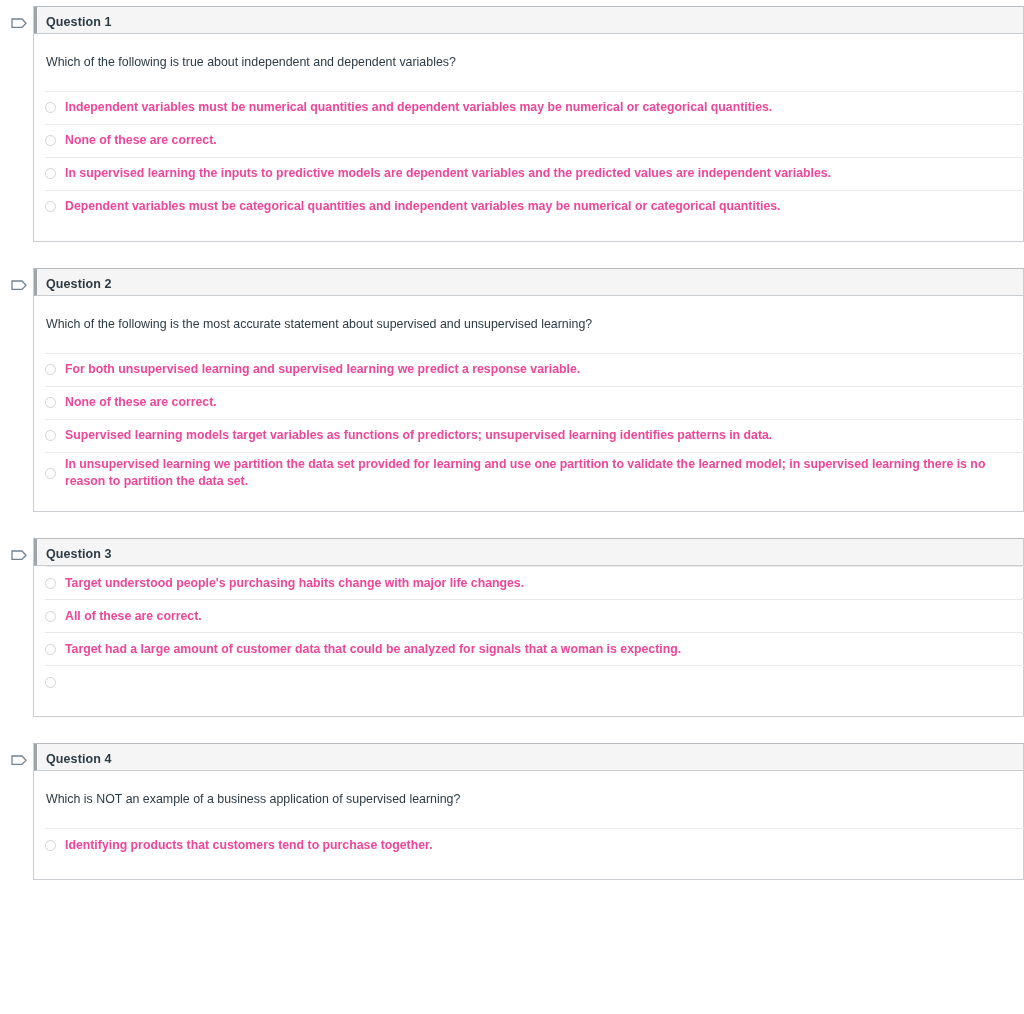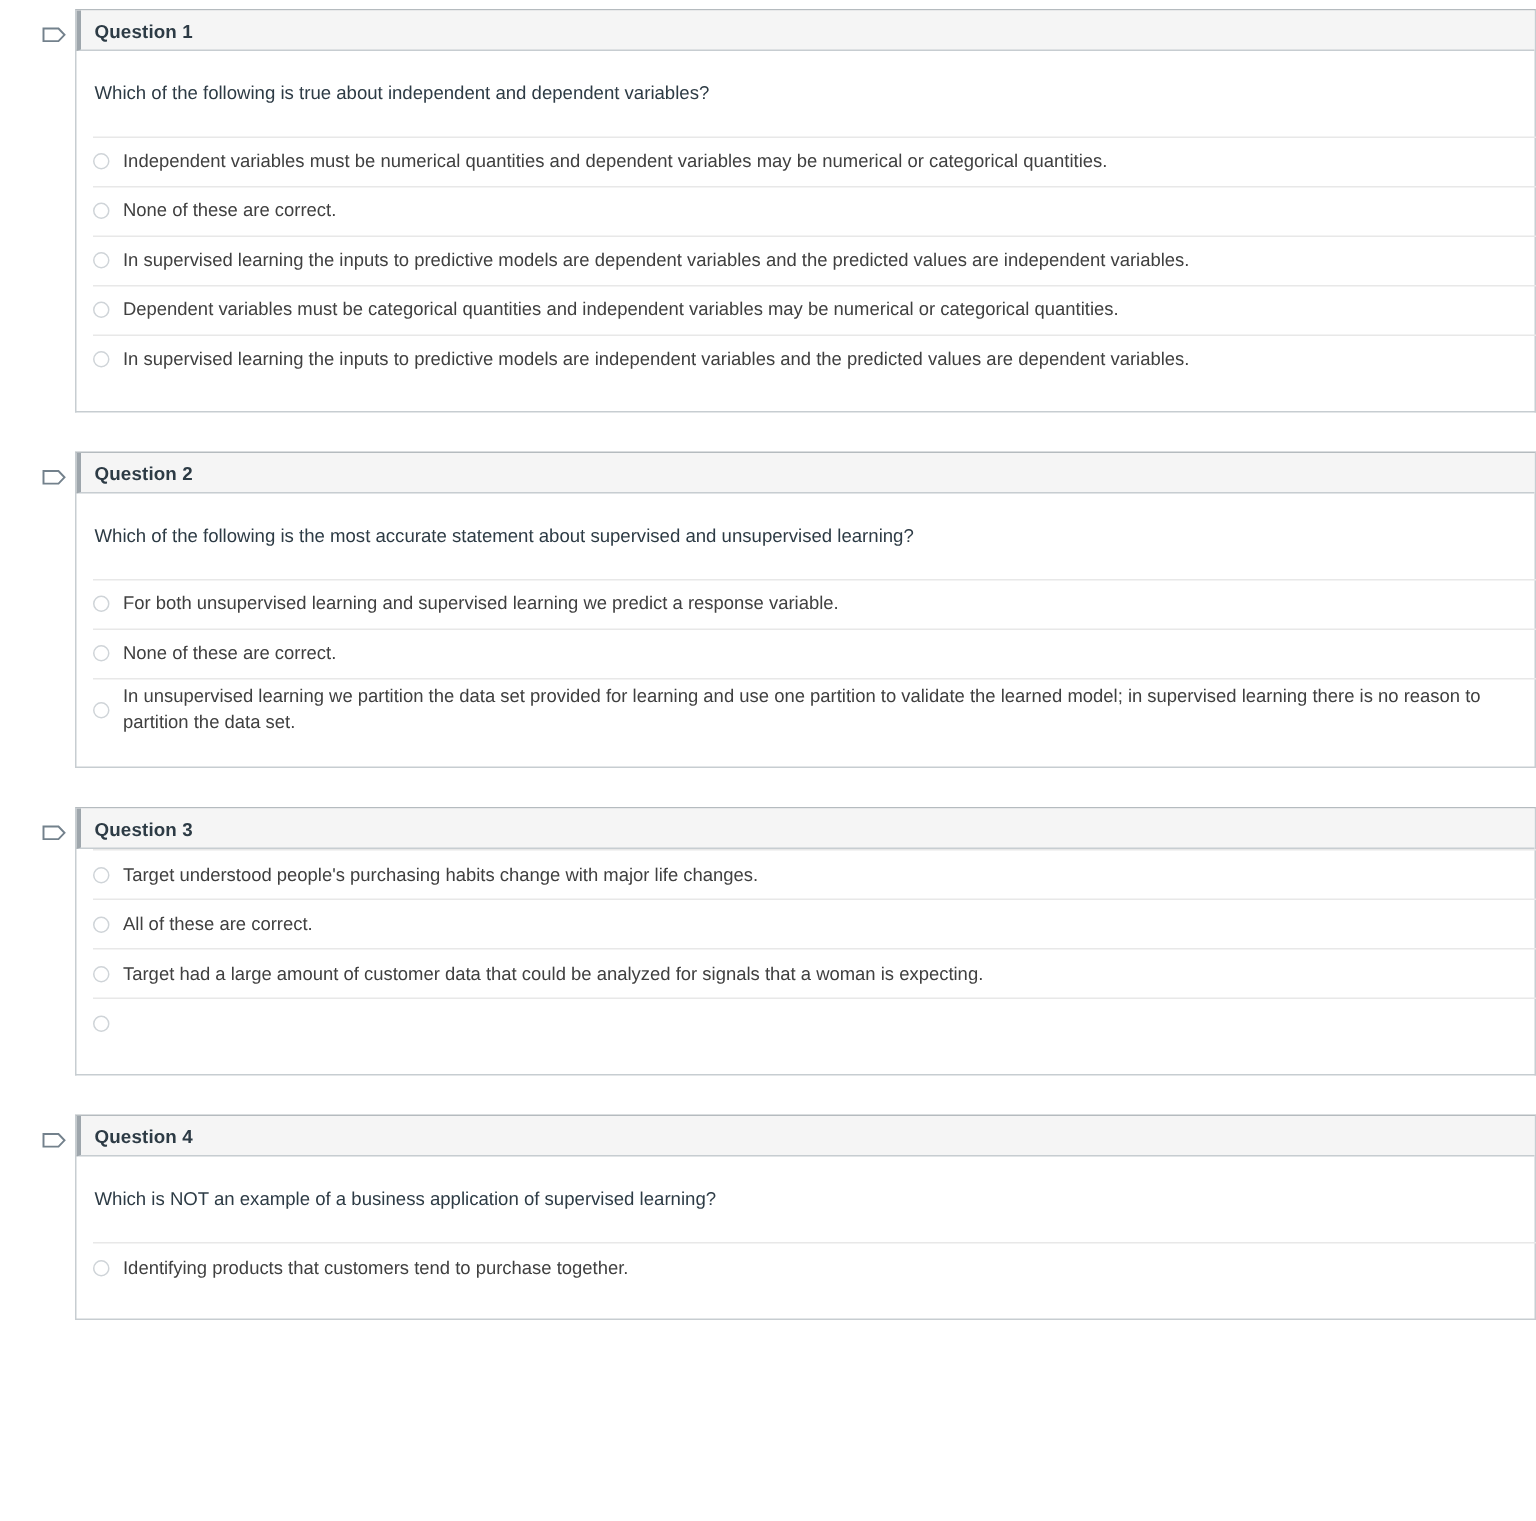--- a/index.html
+++ b/index.html
@@ -16,21 +16,21 @@
   }
 
   .quiz-page {
     position: relative;
     width: 1024px;
   }
 
   
   .question-block {
     position: relative;
-    margin: 0 0 26px 17px;
+    margin: 0 0 26px 0;
     padding-left: 33px;   
   }
 
   .flag-gutter {
     position: absolute;
     left: 11px;
     top: 12px;
     width: 16px;
     height: 15px;
   }
@@ -104,22 +104,23 @@
     height: 9px;
     border: 1px solid #cfd4d8;
     border-radius: 50%;
     background: #ffffff;
     margin: 0 9px 0 0;
   }
 
   .answer-text {
     font-size: 12.3px;
     line-height: 1.4;
-    color: #404040;
+    color: #ec4899;
     padding-right: 10px;
+    font-weight: bold;
   }
 
   
   #q-list > .question-block:first-child {
     margin-top: 6px;
   }
 </style>
 </head>
 <body>
 
@@ -145,24 +146,20 @@
                 <span class="answer-text">None of these are correct.</span>
               </div>
               <div class="answer-row">
                 <span class="answer-radio"></span>
                 <span class="answer-text">In supervised learning the inputs to predictive models are dependent variables and the predicted values are independent variables.</span>
               </div>
               <div class="answer-row">
                 <span class="answer-radio"></span>
                 <span class="answer-text">Dependent variables must be categorical quantities and independent variables may be numerical or categorical quantities.</span>
               </div>
-              <div class="answer-row">
-                <span class="answer-radio"></span>
-                <span class="answer-text">In supervised learning the inputs to predictive models are independent variables and the predicted values are dependent variables.</span>
-              </div>
             </div>
           </div>
         </div>
       </div>
       <div class="question-block">
         <div class="flag-gutter">
           <svg class="flag-icon" viewBox="0 0 16 15">
             <path d="M1 1 H11 L15 5.2 L11 9.4 H1 Z" fill="none" stroke="#73818c" stroke-width="1.3"></path>
           </svg>
         </div>
@@ -171,20 +168,24 @@
           <div class="question-body">
             <div class="question-text">Which of the following is the most accurate statement about supervised and unsupervised learning?</div>
             <div class="answers">
               <div class="answer-row">
                 <span class="answer-radio"></span>
                 <span class="answer-text">For both unsupervised learning and supervised learning we predict a response variable.</span>
               </div>
               <div class="answer-row">
                 <span class="answer-radio"></span>
                 <span class="answer-text">None of these are correct.</span>
+              </div>
+              <div class="answer-row">
+                <span class="answer-radio"></span>
+                <span class="answer-text">Supervised learning models target variables as functions of predictors; unsupervised learning identifies patterns in data.</span>
               </div>
               <div class="answer-row">
                 <span class="answer-radio"></span>
                 <span class="answer-text">In unsupervised learning we partition the data set provided for learning and use one partition to validate the learned model; in supervised learning there is no reason to partition the data set.</span>
               </div>
             </div>
           </div>
         </div>
       </div>
       <div class="question-block">

